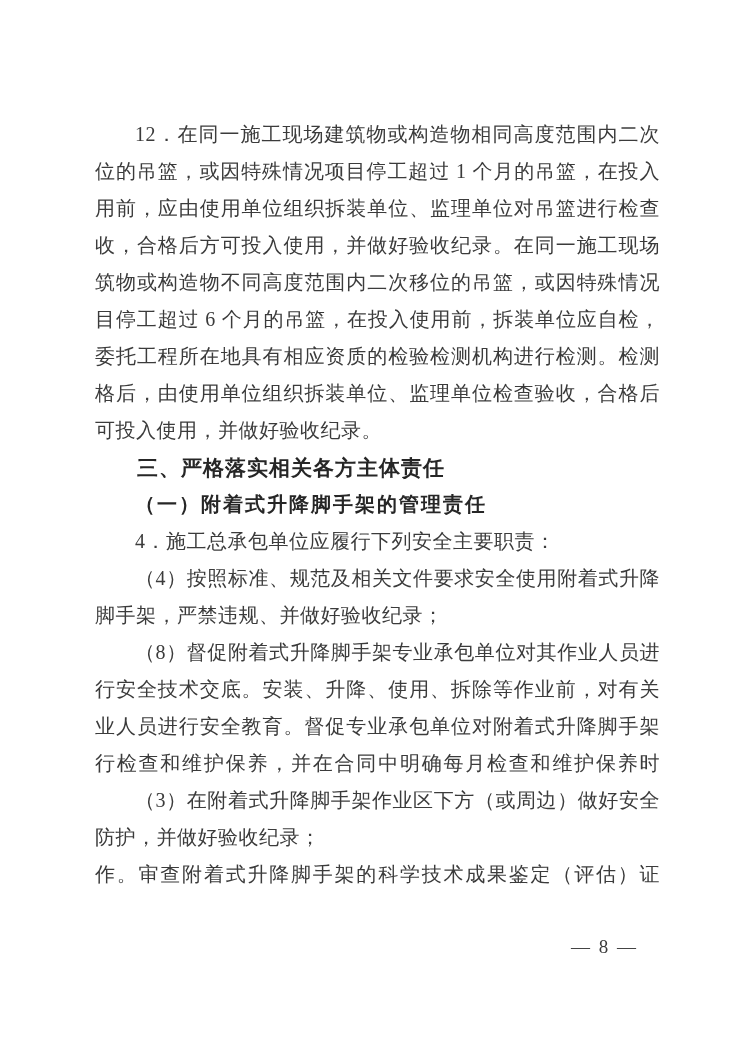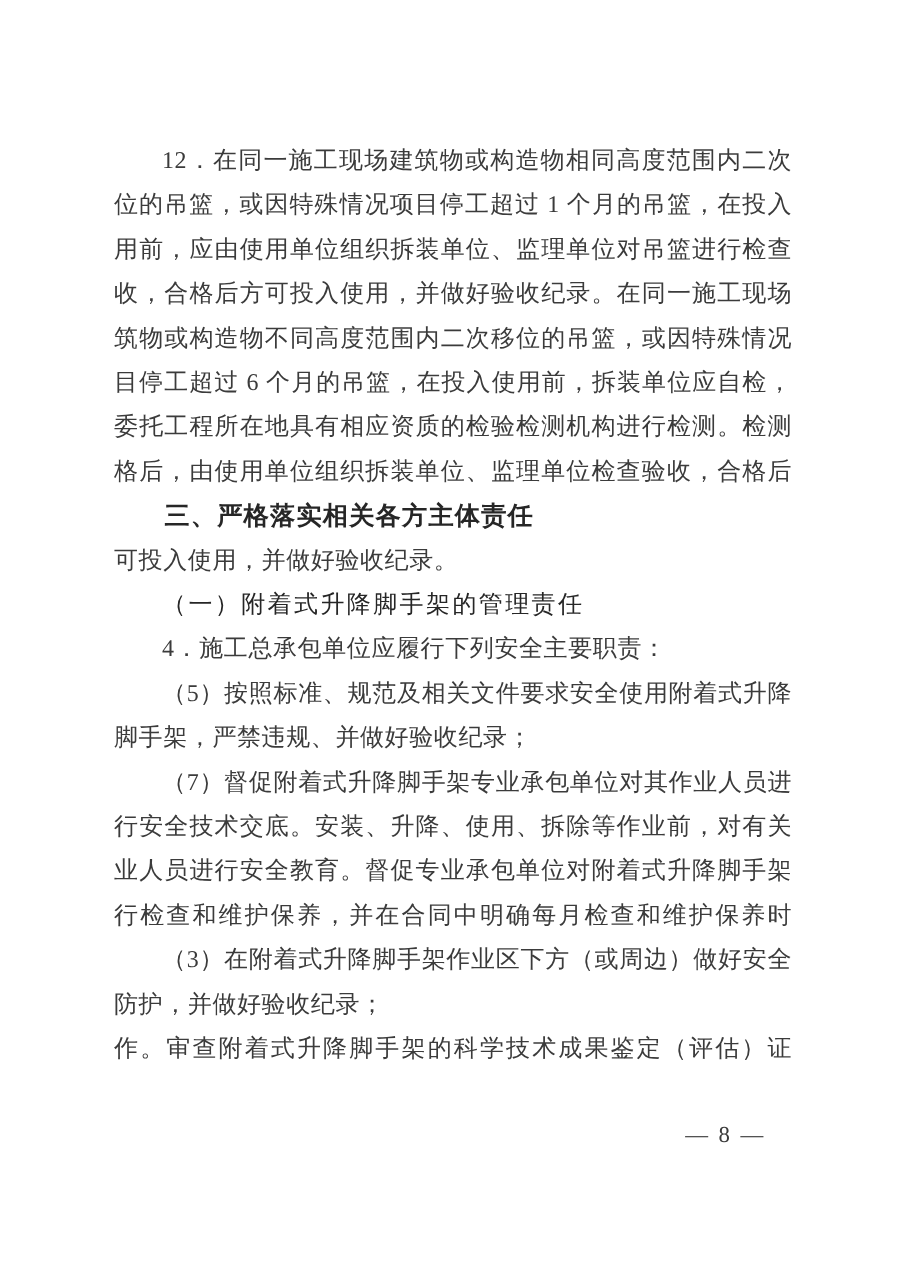--- a/index.html
+++ b/index.html
@@ -39,21 +39,21 @@
   }
   .l.h1 {
     font-family: "Liberation Sans", sans-serif;
     font-weight: bold;
     font-size: 21px;
     color: #262626;
     letter-spacing: 1px;
   }
   .l.h2 {
     font-family: "Liberation Serif", serif;
-    font-weight: normal;
+    font-weight: bold;
     font-size: 20px;
     color: #262626;
     letter-spacing: 2px;
   }
   .page-number {
     position: absolute;
     top: 936px;
     right: 112px;
     font-size: 19px;
     letter-spacing: 2px;
@@ -67,27 +67,27 @@
 <div class="page">
   <div class="content">
       <div class="l ind j">12．在同一施工现场建筑物或构造物相同高度范围内二次移</div>
       <div class="l j">位的吊篮，或因特殊情况项目停工超过 1 个月的吊篮，在投入使</div>
       <div class="l j">用前，应由使用单位组织拆装单位、监理单位对吊篮进行检查验</div>
       <div class="l j">收，合格后方可投入使用，并做好验收纪录。在同一施工现场建</div>
       <div class="l j">筑物或构造物不同高度范围内二次移位的吊篮，或因特殊情况项</div>
       <div class="l j">目停工超过 6 个月的吊篮，在投入使用前，拆装单位应自检，并</div>
       <div class="l j">委托工程所在地具有相应资质的检验检测机构进行检测。检测合</div>
       <div class="l j">格后，由使用单位组织拆装单位、监理单位检查验收，合格后方</div>
+      <div class="l">可投入使用，并做好验收纪录。</div>
       <div class="l h1 ind">三、严格落实相关各方主体责任</div>
-      <div class="l">可投入使用，并做好验收纪录。</div>
       <div class="l h2 ind">（一）附着式升降脚手架的管理责任</div>
       <div class="l ind">4．施工总承包单位应履行下列安全主要职责：</div>
-      <div class="l ind j">（5）按照标准、规范及相关文件要求安全使用附着式升降</div>
+      <div class="l ind j">（4）按照标准、规范及相关文件要求安全使用附着式升降</div>
       <div class="l">脚手架，严禁违规、并做好验收纪录；</div>
-      <div class="l ind j">（7）督促附着式升降脚手架专业承包单位对其作业人员进</div>
+      <div class="l ind j">（8）督促附着式升降脚手架专业承包单位对其作业人员进</div>
       <div class="l j">行安全技术交底。安装、升降、使用、拆除等作业前，对有关作</div>
       <div class="l j">业人员进行安全教育。督促专业承包单位对附着式升降脚手架进</div>
       <div class="l j">行检查和维护保养，并在合同中明确每月检查和维护保养时间；</div>
       <div class="l ind j">（3）在附着式升降脚手架作业区下方（或周边）做好安全</div>
       <div class="l">防护，并做好验收纪录；</div>
       <div class="l j">作。审查附着式升降脚手架的科学技术成果鉴定（评估）证书、</div>
     </div>
   <div class="page-number">— 8 —</div>
 </div>
 

